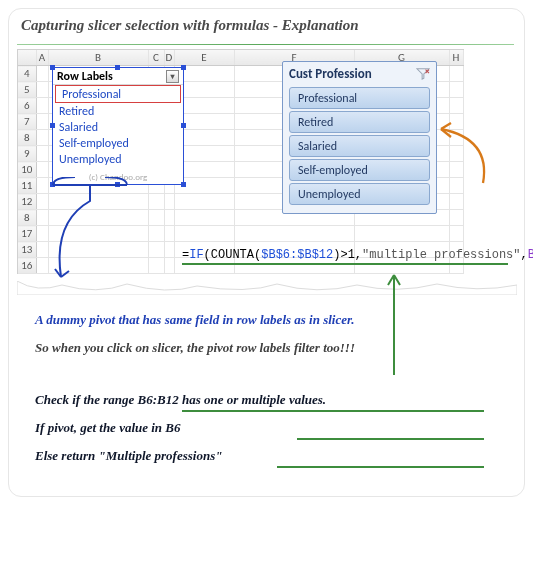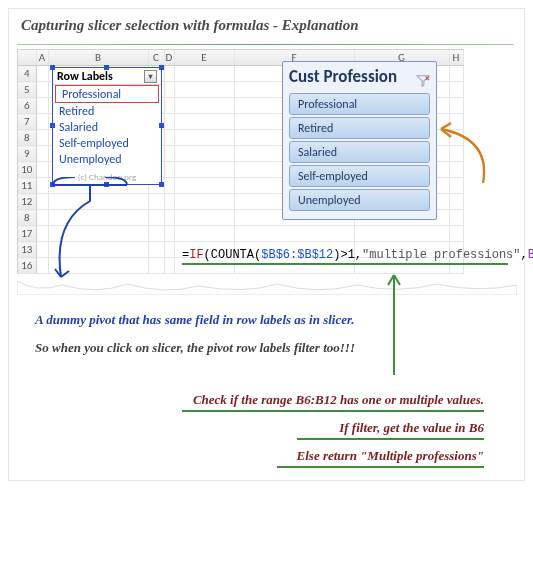--- a/index.html
+++ b/index.html
@@ -5,22 +5,22 @@
   * { box-sizing: border-box; }
   body {
     margin: 0;
     padding: 8px;
     background: #fff;
     font-family: Calibri, "Segoe UI", Arial, sans-serif;
     width: 533px;
   }
   .frame {
     border: 1px solid #e6e6e6;
-    border-radius: 0;
-    padding: 6px 10px 4px 8px;
+    border-radius: 13px;
+    padding: 6px 10px 20px 8px;
     position: relative;
     background: #fff;
   }
   .title {
     font-family: "Segoe Script", "Comic Sans MS", cursive;
     font-style: italic;
     color: #4a4a4a;
     font-weight: 600;
     padding: 2px 2px 10px 4px;
     font-size: 15px;
@@ -57,21 +57,21 @@
     text-align:center;
     width: 18px;
     border-right:1px solid #ccc;
   }
   .sheet td { padding: 0 3px; height:16px; }
   .colA{width:12px;} .colB{width:100px;} .colC{width:16px;} .colD{width:10px;}
   .colE{width:60px;} .colF{width:120px;} .colG{width:95px;} .colH{width:14px;}
 
   
   .pivot {
-    position:absolute; left:35px; top:18px; width:110px;
+    position:absolute; left:35px; top:18px; width:132px;
     border: 1.5px solid #2a4fd6;
     background:#fff;
   }
   .pivot-header{
     display:flex; align-items:center; justify-content:space-between;
     padding:1px 4px; font-weight:bold; font-size:12px;
     border-bottom:1px solid #d8d8d8;
   }
   .pivot-header .dd{
     width:13px;height:13px;border:1px solid #888;
@@ -86,42 +86,42 @@
   .h3{left:-3px;bottom:-3px;} .h4{right:-3px;bottom:-3px;}
   .h5{left:50%;top:-3px;margin-left:-3px;} .h6{left:50%;bottom:-3px;margin-left:-3px;}
   .h7{top:50%;left:-3px;margin-top:-3px;} .h8{top:50%;right:-3px;margin-top:-3px;}
 
   
   .slicer{
     position:absolute; left:265px; top:12px; width:155px;
     border:1px solid #7a99c9; background:#eef3fa; border-radius:2px;
     padding:4px 6px 6px;
   }
-  .slicer-head{display:flex;align-items:center;justify-content:space-between;font-weight:bold;font-size:17px;color:#1f365f;padding-bottom:4px;}
+  .slicer-head{display:flex;align-items:center;justify-content:space-between;font-weight:bold;font-size:13px;color:#1f365f;padding-bottom:4px;}
   .slicer-head .clr{width:14px;height:12px;color:#888;}
   .slicer-item{
     background:linear-gradient(#d9e6f6,#bcd3ed);
     border:1px solid #8aa8cf; border-radius:3px;
     font-size:12px; color:#1f365f;
     padding:3px 8px; margin:2px 0;
   }
 
   
   .formula-row{ position:absolute; left:165px; top:199px; font-family: Consolas, "Courier New", monospace; font-size:12px; white-space: nowrap;}
   .underline-g{ position:absolute; height:2px; background:#3d8d3d;}
   .arrow-svg{position:absolute; pointer-events:none;}
   .annot {
     font-family: "Segoe Script", "Comic Sans MS", cursive;
     font-style: italic; font-weight:600;
     font-size: 13px;
     margin: 2px 6px 2px 18px;
   }
   .annot.blue{ color:#1f3fb5; }
   .annot.orange{ color:#404040; }
-  .annot.gray{ color:#7f1d1d; text-align:right; margin-right:30px;}
+  .annot.gray{ color:#0f172a; margin-right:30px;}
   .noteline { height:2px; background:#3d8d3d; margin: 2px 30px 8px 165px;}
   .torn {
     position:absolute; left:0; right:0; top:232px; height:14px; background:#fff;
   }
   .torn svg{display:block;}
 </style>
 </head>
 <body>
 
 <div class="frame">
@@ -326,21 +326,21 @@
         </span>
       </div>
       <div class="slicer-item">Professional</div>
       <div class="slicer-item">Retired</div>
       <div class="slicer-item">Salaried</div>
       <div class="slicer-item">Self-employed</div>
       <div class="slicer-item">Unemployed</div>
     </div>
 
     <div class="formula-row">
-      <span>=</span><span style="color:#b91c1c">IF</span><span>(</span><span style="color:#000">COUNTA</span><span>(</span><span style="color:#1d4ed8">$B$6:$B$12</span><span>)</span><span>&gt;1,</span><span style="color:#555">"multiple professions"</span><span>,</span><span style="color:#8a3acb">B6</span>
+      <span>=</span><span style="color:#1d4ed8">IF</span><span>(</span><span style="color:#000">COUNTA</span><span>(</span><span style="color:#1d4ed8">$B$6:$B$12</span><span>)</span><span>&gt;1,</span><span style="color:#555">"multiple professions"</span><span>,</span><span style="color:#8a3acb">B6</span>
     </div>
     <div class="underline-g" style="left:165px; top:214px; width:326px;"></div>
 
     <div class="torn">
       <svg width="500" height="14">
           <path d="M0 0 Q20 12 45 4 Q80 14 110 3 Q150 14 180 5 Q230 13 260 3 Q300 14 340 4 Q380 13 420 3 Q460 12 500 4 L500 14 L0 14 Z" fill="#fff" stroke="#dcdcdc" stroke-width="1"></path>
         </svg>
     </div>
 
     <svg class="arrow-svg" style="left:28px; top:128px;" width="90" height="110">
@@ -361,18 +361,18 @@
   <div class="annot orange">So when you click on slicer, the pivot row labels filter too!!!</div>
 
   <svg class="arrow-svg" style="left:370px; top:258px;" width="30" height="110">
     <path d="M15 108 L15 8" fill="none" stroke="#3d8d3d" stroke-width="2"></path>
     <path d="M15 8 L9 18 M15 8 L21 18" fill="none" stroke="#3d8d3d" stroke-width="2"></path>
   </svg>
 
   <div style="height:32px"></div>
   <div class="annot gray">Check if the range B6:B12 has one or multiple values.</div>
   <div class="noteline"></div>
-  <div class="annot gray">If filter, get the value in B6</div>
+  <div class="annot gray">If pivot, get the value in B6</div>
   <div class="noteline" style="margin-left:280px"></div>
   <div class="annot gray">Else return "Multiple professions"</div>
   <div class="noteline" style="margin-left:260px"></div>
 
 </div>
 
 </body></html>

